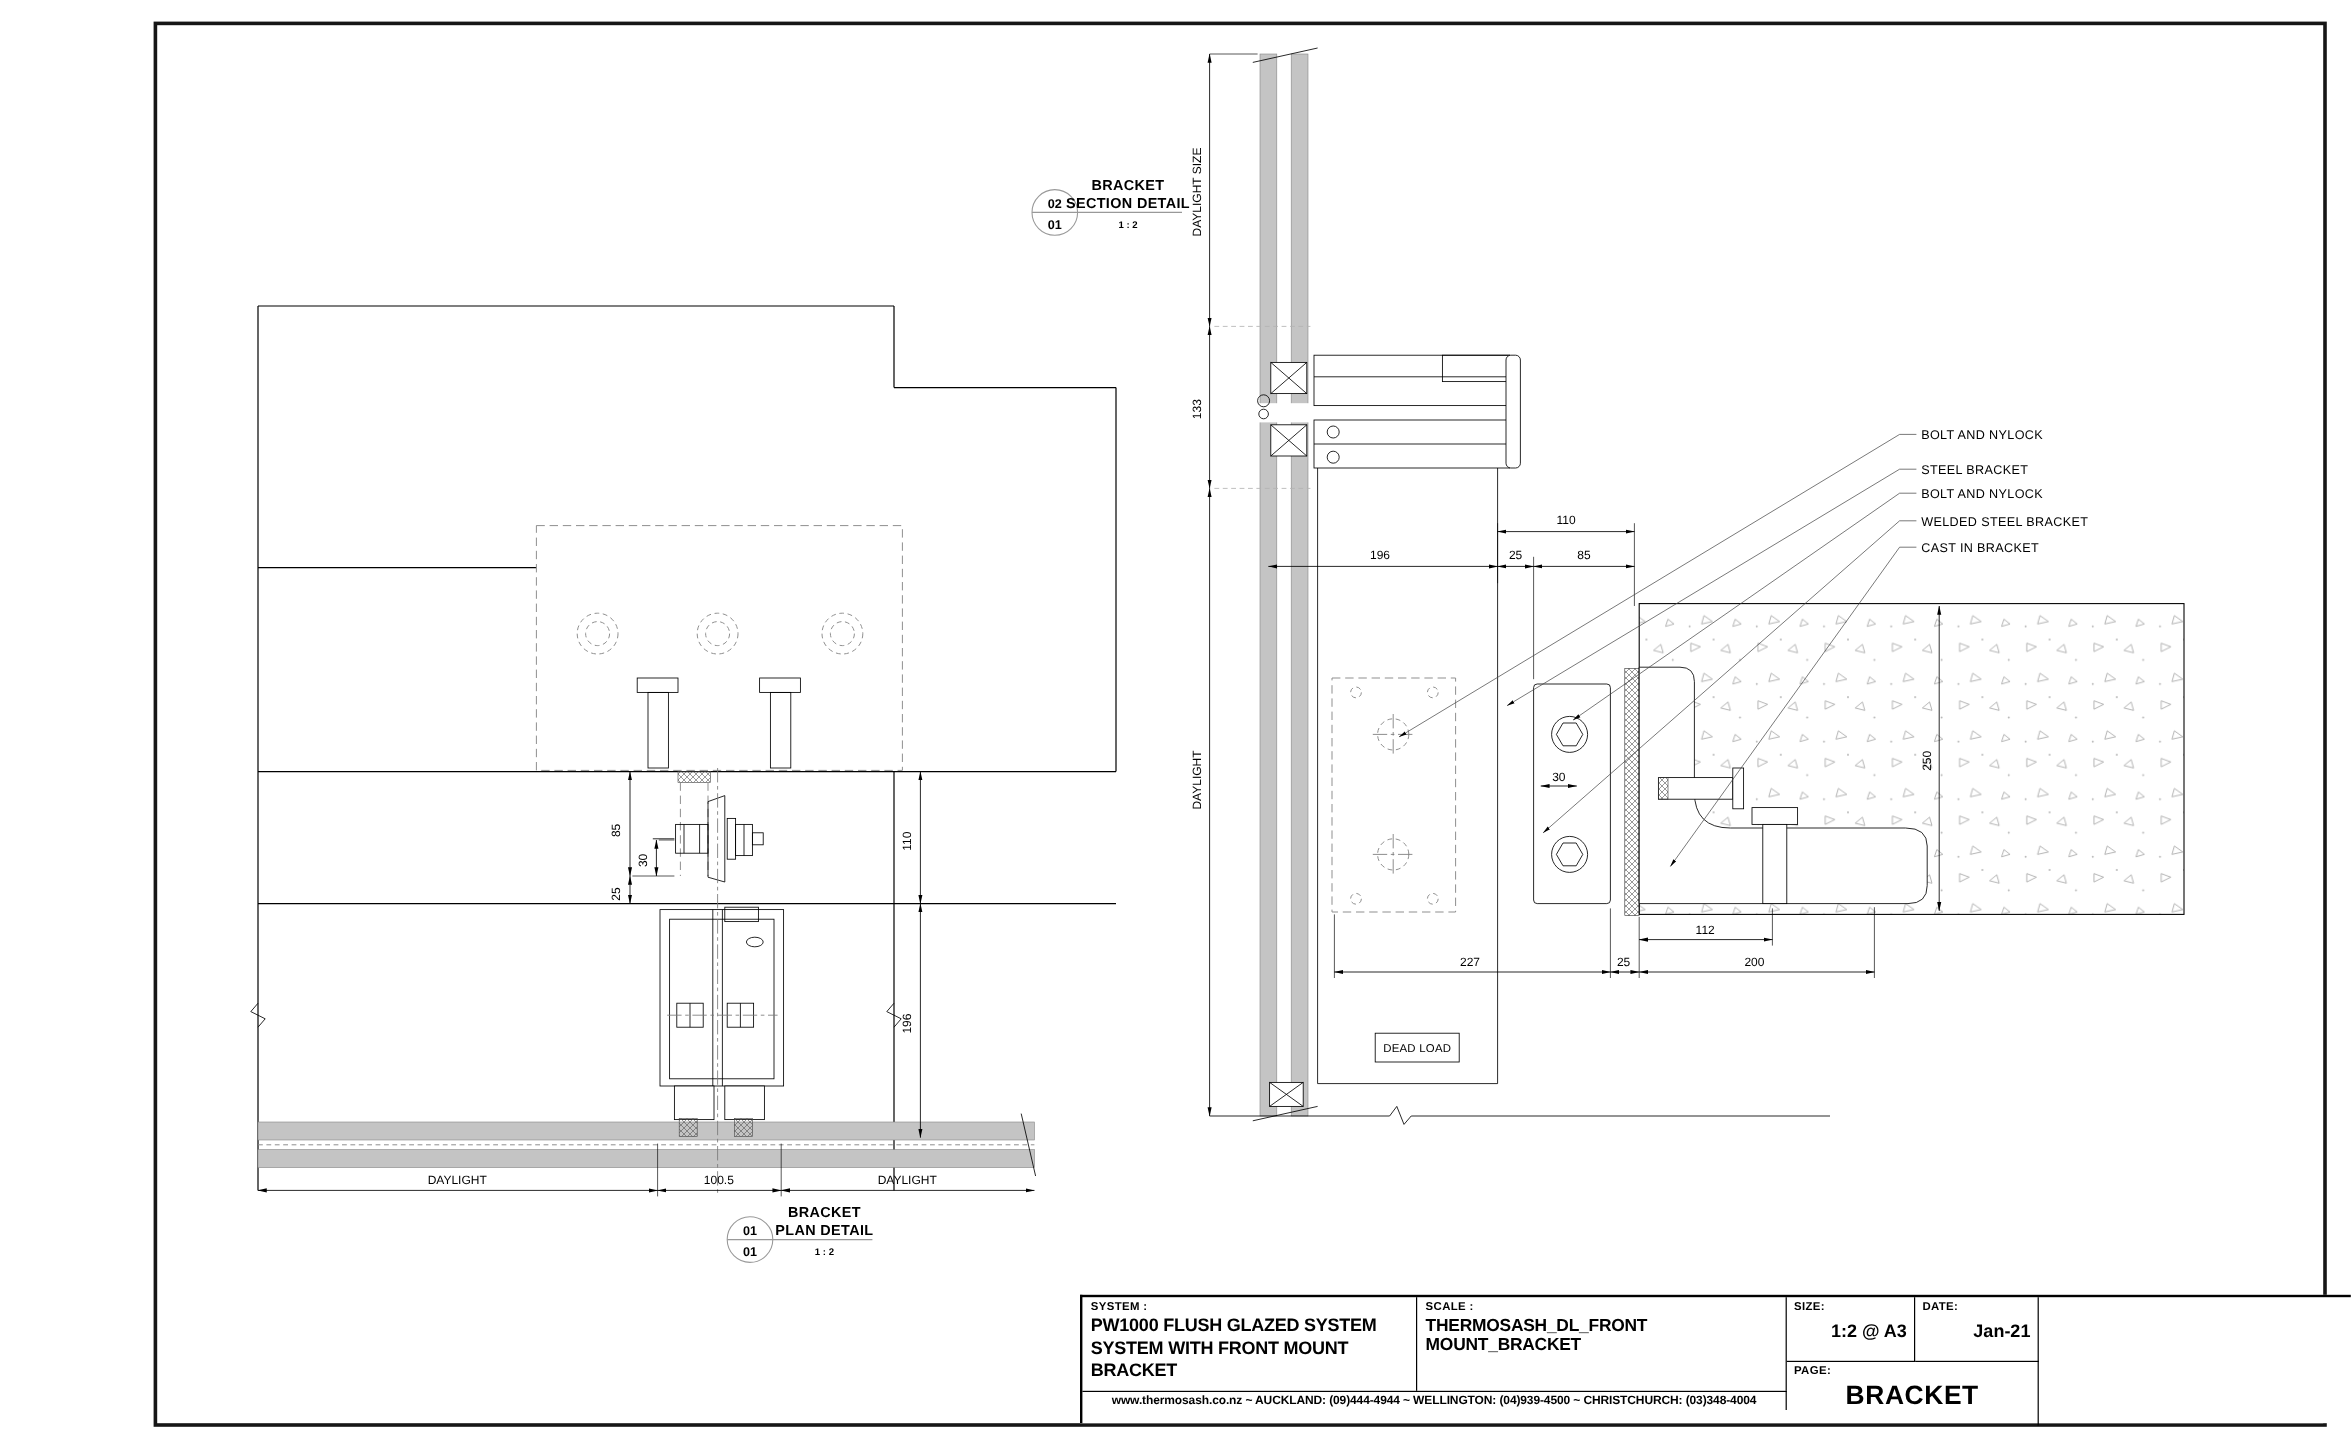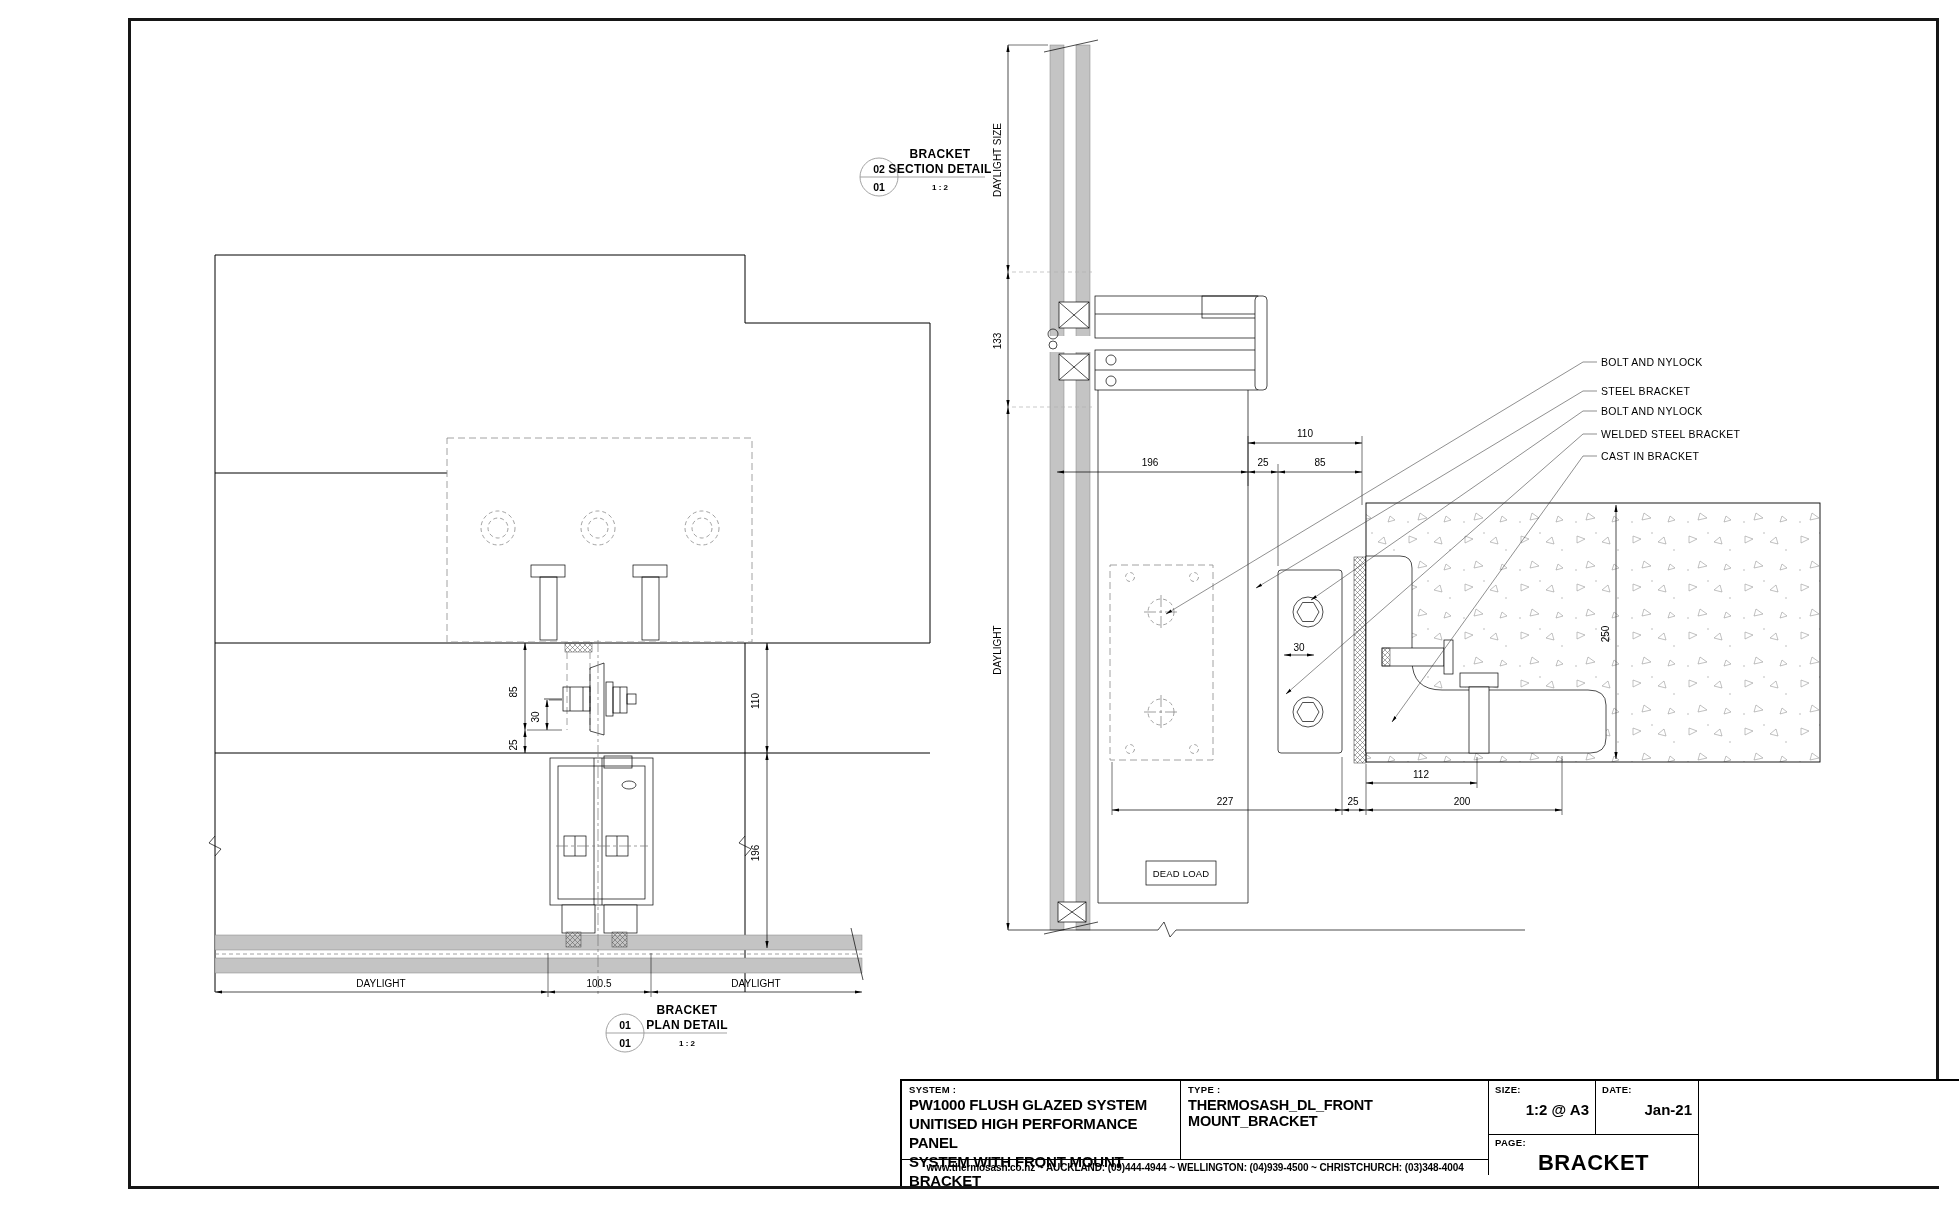--- a/index.html
+++ b/index.html
@@ -308,25 +308,24 @@
       <text class="ttl" x="940" y="173" text-anchor="middle">SECTION DETAIL</text>
       <text class="sct" x="940" y="190" text-anchor="middle">1 : 2</text>
     </g>
   </g>
 </svg>
 
 <div class="tblock">
   <div class="cell c-system">
     <div class="cl">SYSTEM :</div>
     <div class="big">PW1000 FLUSH GLAZED SYSTEM</div>
-    <div class="big">UNITISED HIGH PERFORMANCE PANEL</div>
     <div class="big">SYSTEM WITH FRONT MOUNT BRACKET</div>
   </div>
   <div class="cell c-type">
-    <div class="cl">TYPE :</div>
+    <div class="cl">SCALE :</div>
     <div class="big">THERMOSASH_DL_FRONT MOUNT_BRACKET</div>
   </div>
   <div class="cell c-scale">
     <div class="cl">SIZE:</div>
     <div class="val">1:2 @ A3</div>
   </div>
   <div class="cell c-date">
     <div class="cl">DATE:</div>
     <div class="val">Jan-21</div>
   </div>

